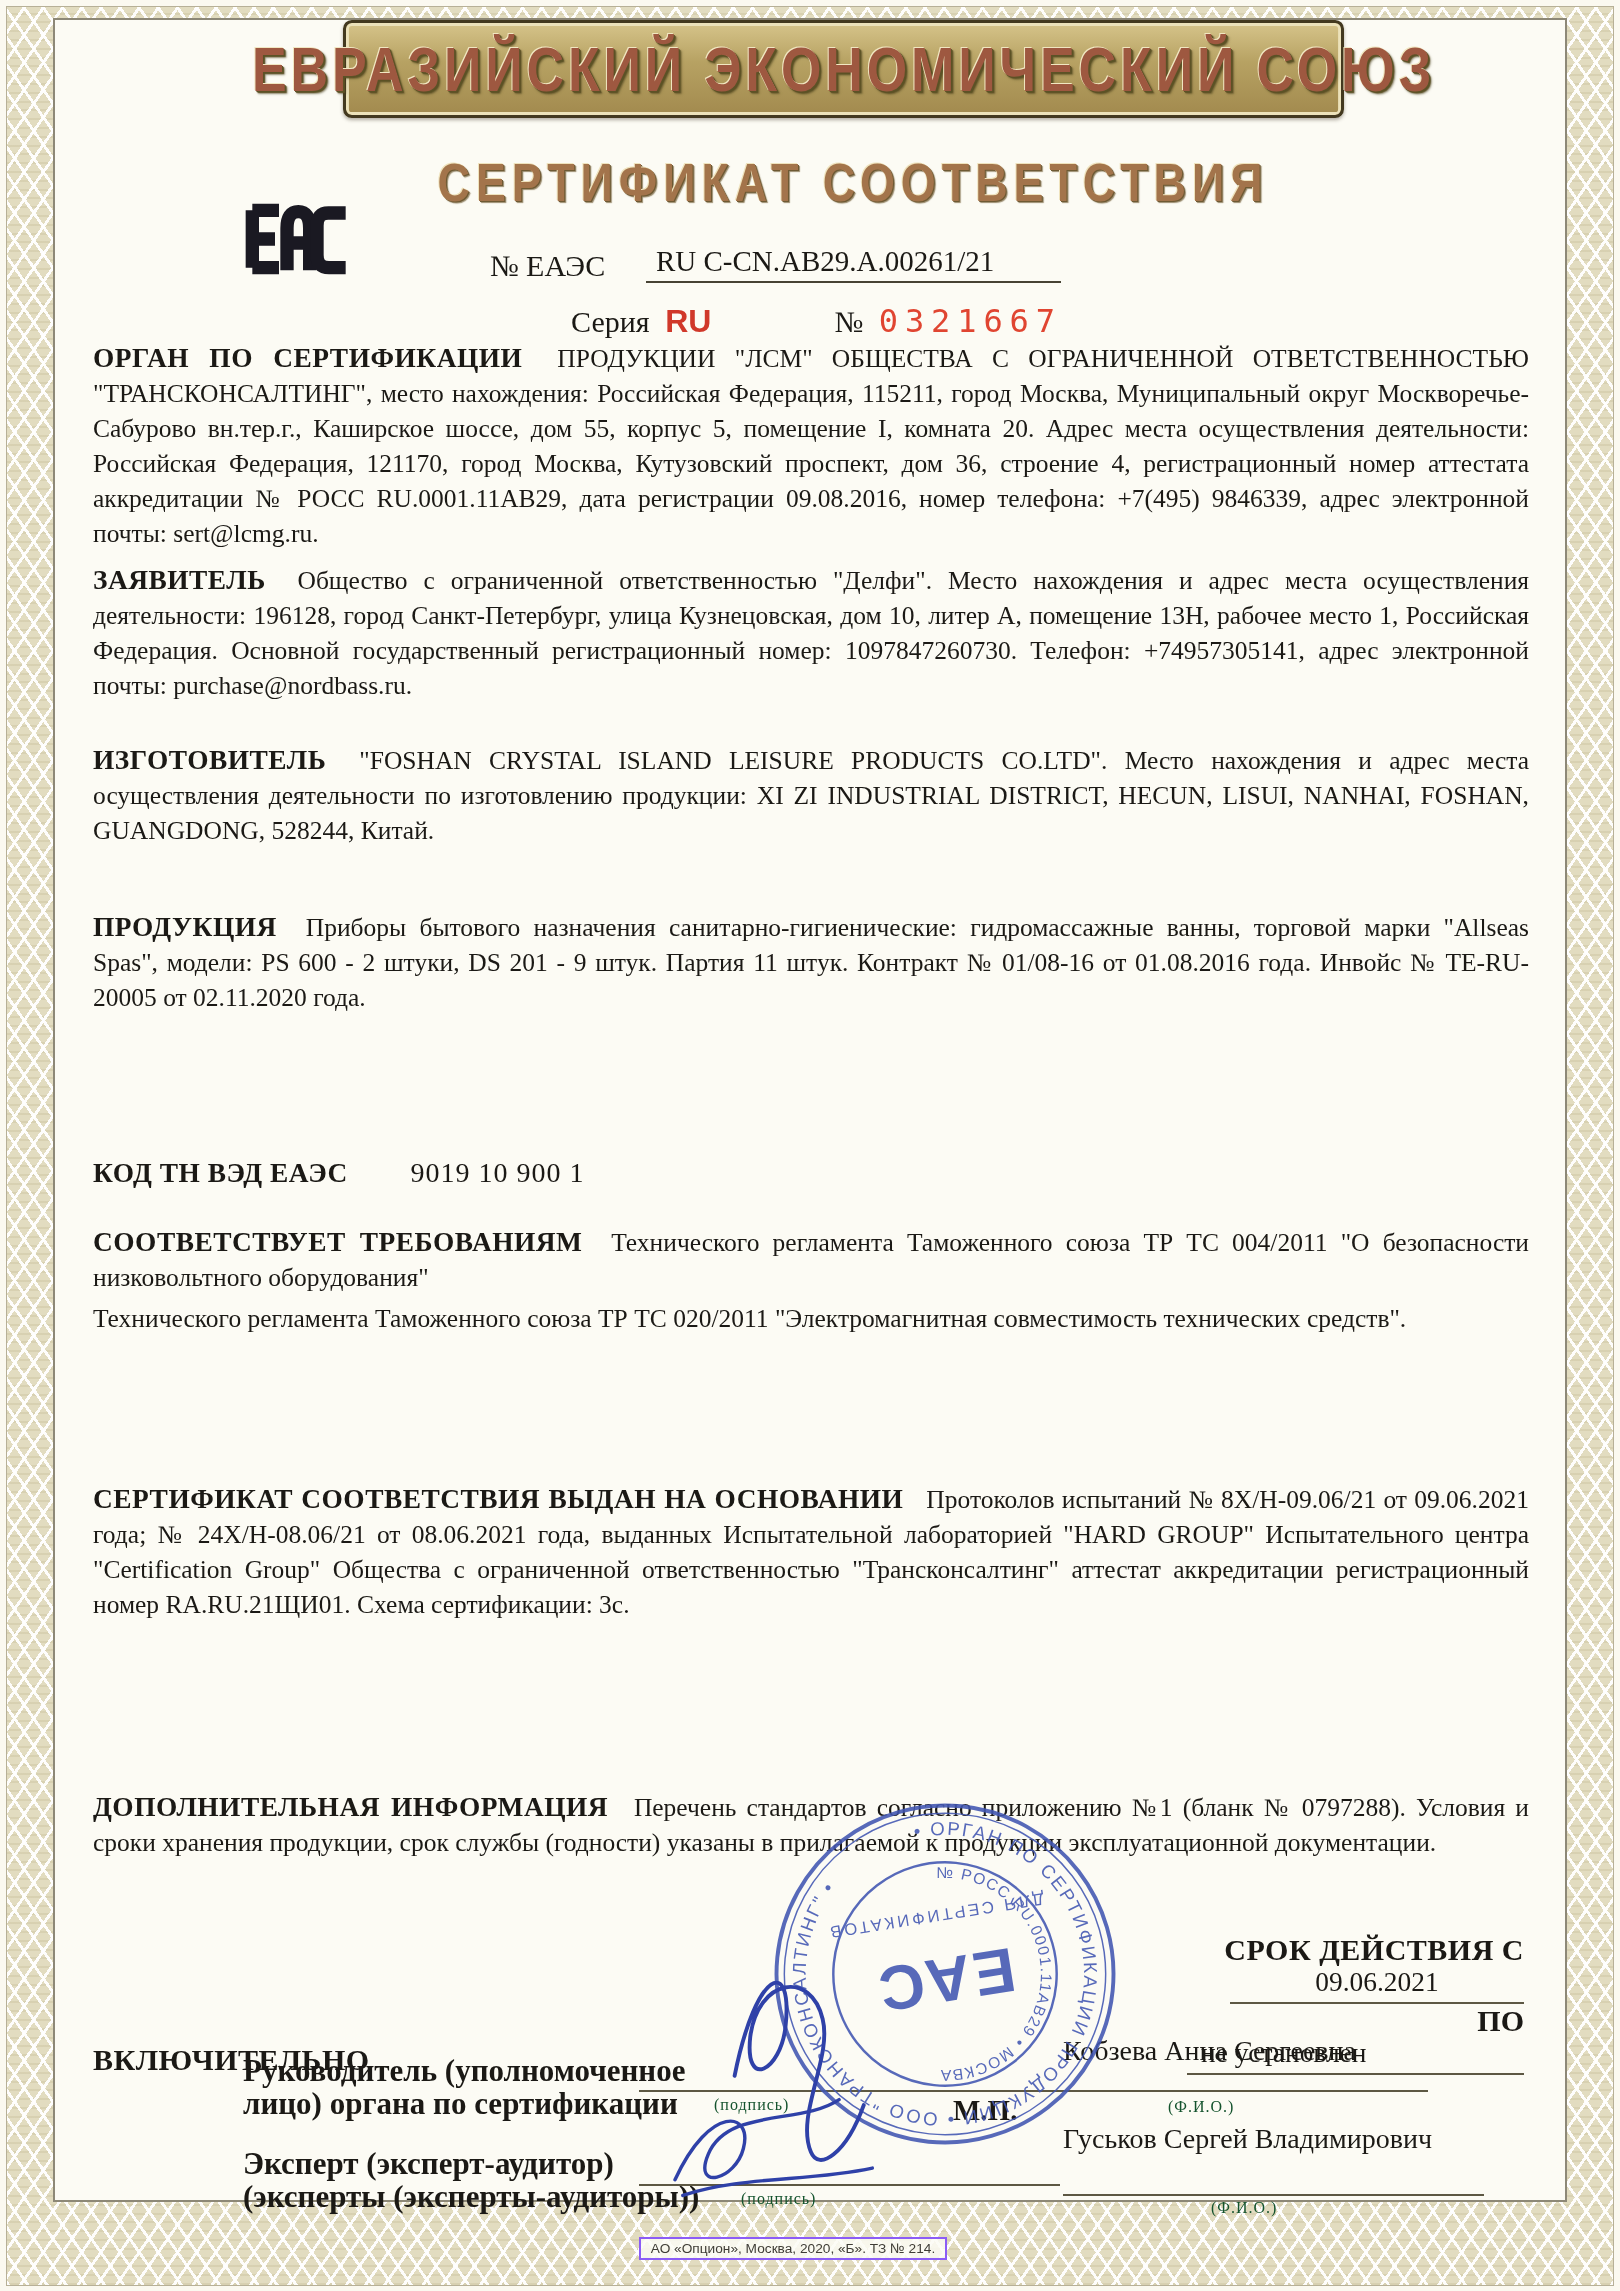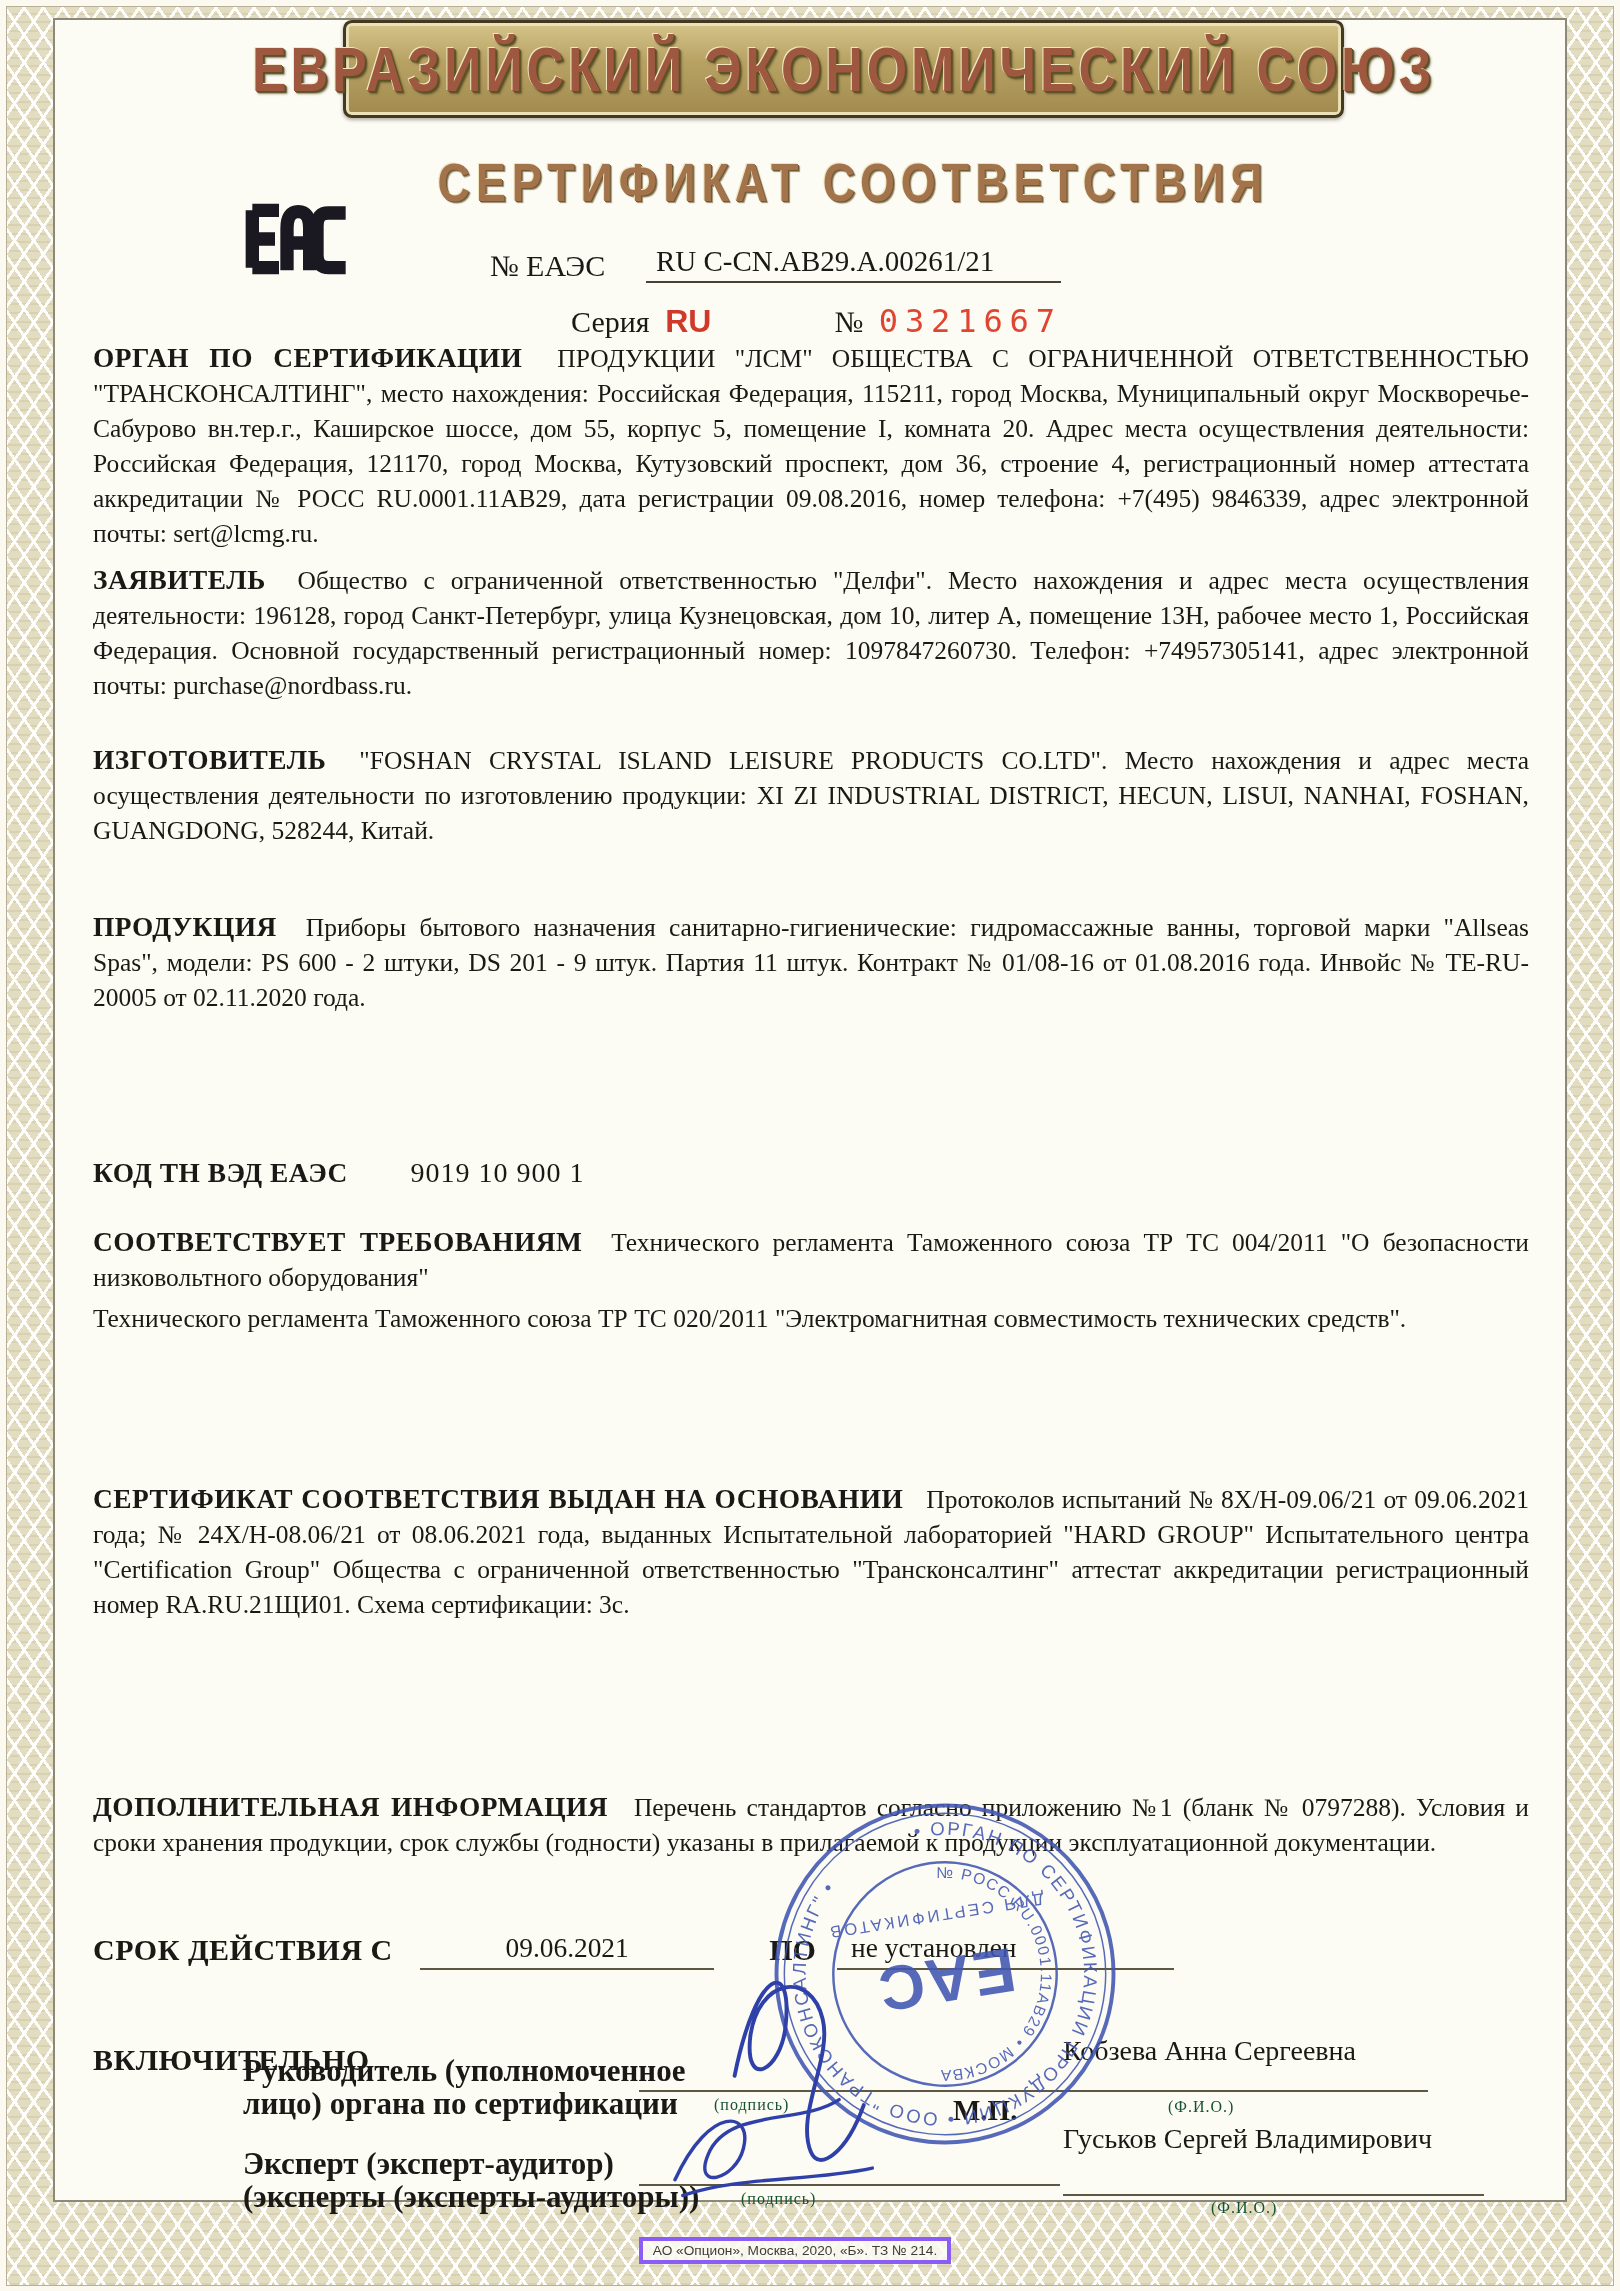--- a/index.html
+++ b/index.html
@@ -37,37 +37,37 @@
   .series-value{font-family:"Liberation Sans",sans-serif;font-weight:bold;font-size:32px;color:#d0382a;margin-left:15.7px;}
   .series-no-label{font-size:30px;margin-left:123px;}
   .series-no-value{font-family:"DejaVu Sans Mono",monospace;font-size:32px;color:#e04531;letter-spacing:6.9px;margin-left:15.7px;}
   
   .sec{position:absolute;left:93px;width:1436px;margin:0;font-size:25.5px;line-height:35px;text-align:justify;}
   .sec-label{font-weight:bold;font-size:27.4px;letter-spacing:0.5px;margin-right:15.7px;}
   .sec-plain{text-align:justify;margin:5.9px 0 0 0;}
   .code-row{position:absolute;left:93px;top:1157px;display:flex;align-items:baseline;}
   .code-value{font-size:28px;margin-left:47px;letter-spacing:1px;}
   
-  .validity{position:absolute;left:93px;top:1933px;width:1431px;display:flex;}
+  .validity{position:absolute;left:93px;top:1933px;width:1431px;display:flex;align-items:flex-end;flex-direction:column;}
   .v-label{font-weight:bold;font-size:30px;letter-spacing:0.5px;white-space:nowrap;}
   .v-field{border-bottom:2px solid #5d5843;text-align:center;font-size:27.4px;padding-bottom:3.9px;}
   .v-field.from{width:294px;margin-left:27.4px;}
   .v-po{font-weight:bold;font-size:30px;margin-left:55px;}
   .v-field.to{width:323px;margin-left:21.6px;text-align:left;padding-left:13.7px;}
   .v-incl{position:absolute;left:93px;top:1996px;font-weight:bold;font-size:30px;letter-spacing:0.5px;margin-top:47px;}
   
   .role{position:absolute;font-weight:bold;font-size:31px;line-height:33px;}
   .role.head{left:243px;top:2054px;width:451px;}
   .role.expert{left:243px;top:2147px;width:480px;}
   .sig-line{position:absolute;border-top:2px solid #5d5843;height:0;}
   .sig-caption{position:absolute;font-size:16px;color:#14532d;letter-spacing:1px;}
   .person{position:absolute;font-size:28px;white-space:nowrap;}
   .mp{position:absolute;left:953px;top:2094px;font-weight:bold;font-size:29px;}
   .imprint{position:absolute;left:639px;top:2237px;font-family:"Liberation Sans",sans-serif;font-size:13.7px;color:#3f3d36;
-    background:rgba(252,251,244,.85);border:4px solid #8b5cf6;padding:2px 9.8px;white-space:nowrap;}
+    background:rgba(252,251,244,.85);border:2px solid #8b5cf6;padding:2px 9.8px;white-space:nowrap;}
   .stamp-wrap{position:absolute;left:753px;top:1782px;width:384px;height:384px;opacity:.88;}
   .sig-svg{position:absolute;}
 </style>
 </head>
 <body>
 
 <div class="page">
   <div class="frame"></div>
   <div class="inner"></div>
 

